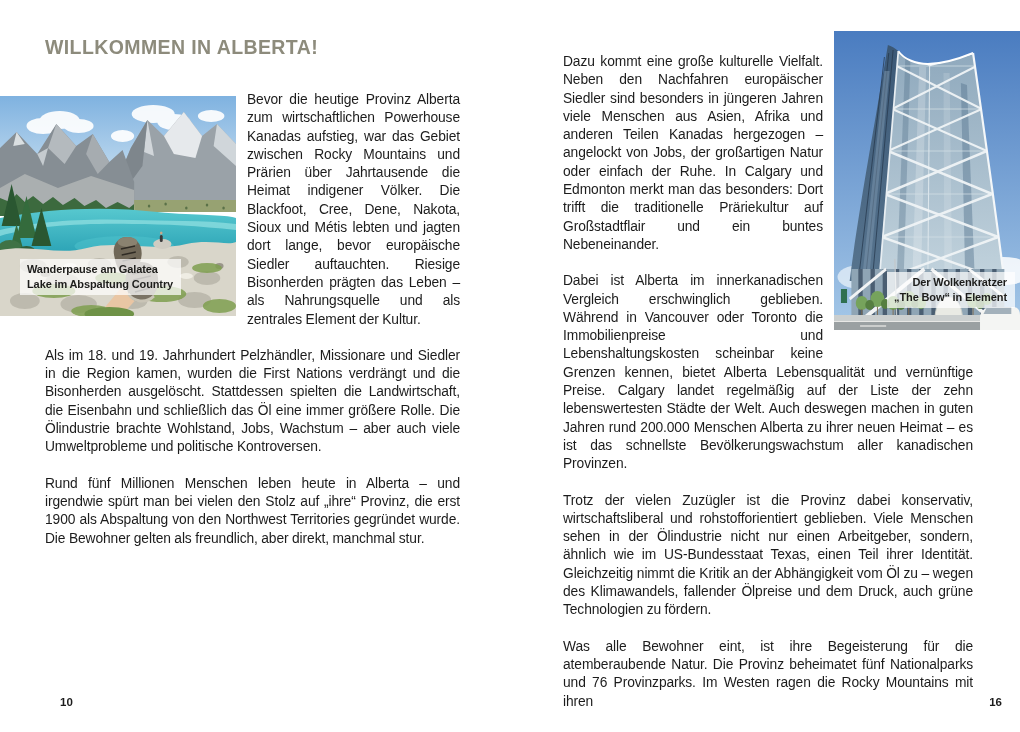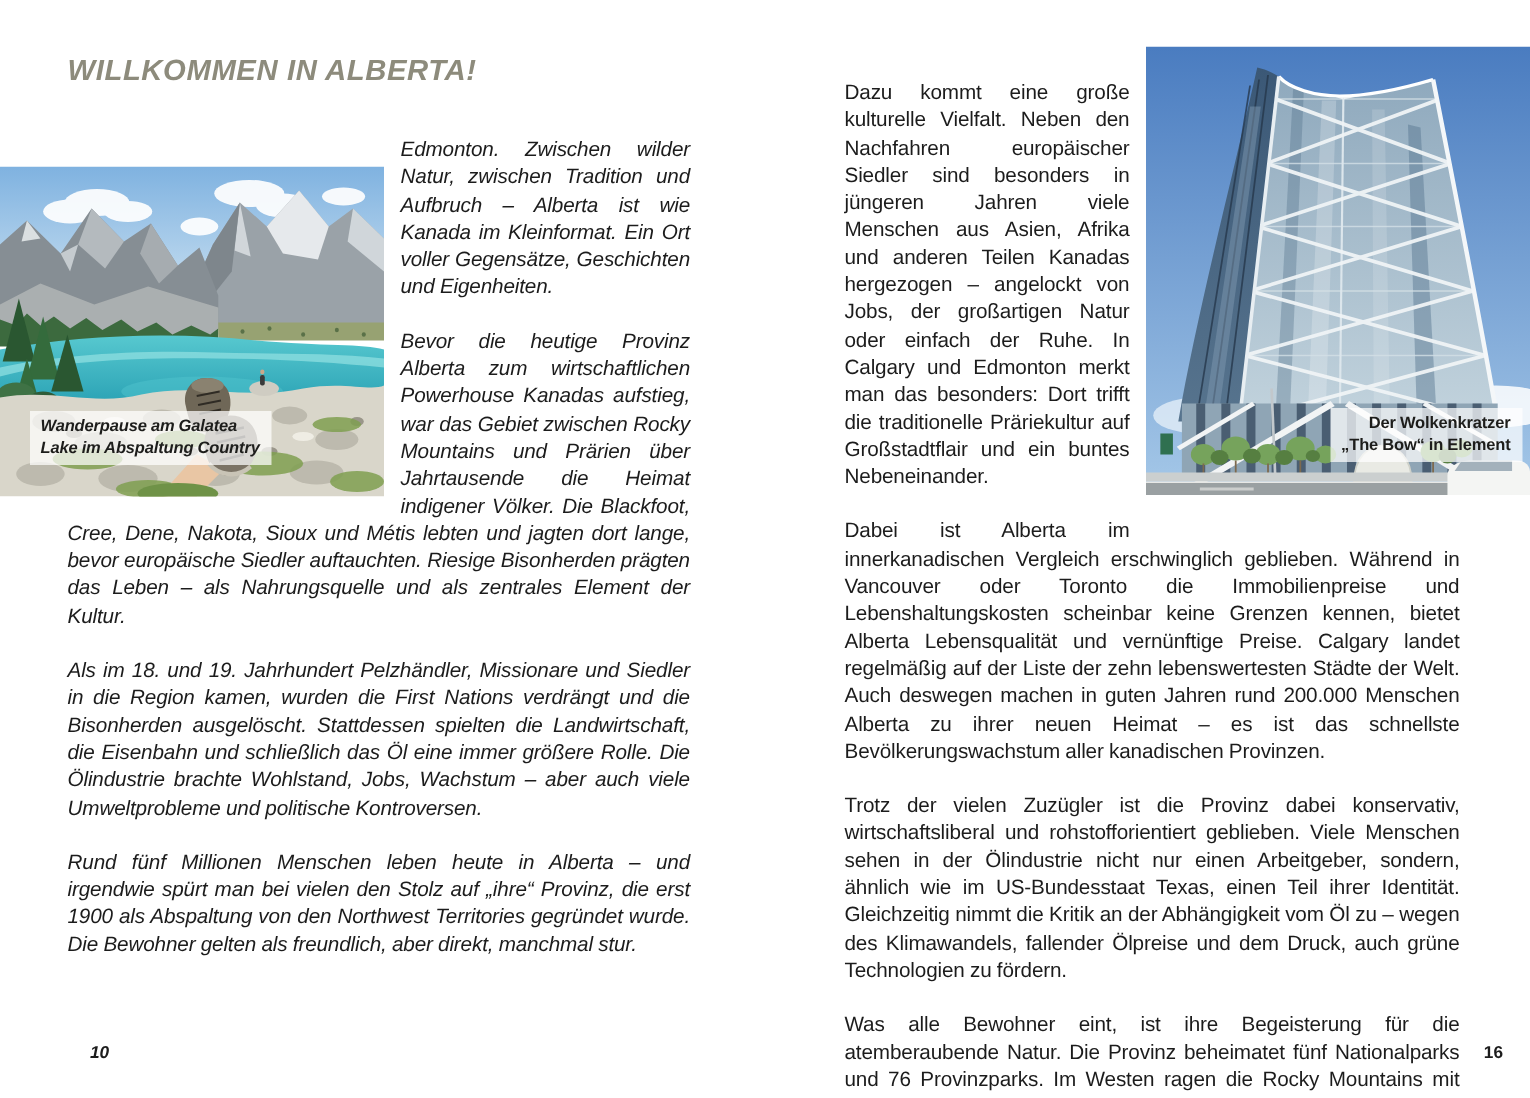--- a/index.html
+++ b/index.html
@@ -2,38 +2,38 @@
 <html lang="de"><head>
 <meta charset="utf-8">
 <style>
   html,body { margin:0; padding:0; }
   body {
     width:1020px; height:732px; background:#ffffff; overflow:hidden;
     font-family:"Liberation Sans","DejaVu Sans",sans-serif; color:#1c1c1c;
   }
   .spread { display:flex; width:1020px; height:732px; background:#fff; }
   .page { width:510px; height:732px; position:relative; box-sizing:border-box; }
-  .page-left  { padding:36px 50px 0 45px;font-style:italic; }
+  .page-left  { padding:36px 50px 0 45px; }
   .page-right { padding:35px 47px 0 53px; }
 
   .title {
     font-size:19.5px; font-weight:700; letter-spacing:.4px;
     margin:0 0 32px 0; color:#8d8b7c;
   }
   .body-par {
     font-size:13.8px; line-height:18.3px; text-align:justify;
     letter-spacing:-0.1px; word-spacing:-0.2px;
     margin:0 0 18px 0; hyphens:auto; -webkit-hyphens:auto;
   }
   .float-photo-left {
-    float:left; width:256px; height:220px;
-    margin:20px 11px 14px -45px; position:relative;
+    float:left; width:236px; height:220px;
+    margin:5px 11px 14px -45px; position:relative;
   }
   .float-photo-right {
-    float:right; width:256px; height:299px;
+    float:right; width:186px; height:299px;
     margin:-4px -47px 16px 11px; position:relative;
   }
   svg.photo { display:block; width:100%; height:100%; }
   .caption {
     position:absolute; font-size:11px; line-height:14.5px; font-weight:700;
     color:#1d1d1b; background:rgba(255,255,255,.72); padding:3px 8px 4px 7px;
     white-space:nowrap;
   }
   .caption-left  { left:20px; bottom:21px; text-align:left; }
   .caption-right { right:5px; bottom:22px; text-align:right; }
@@ -157,21 +157,20 @@
           </g>
           <path d="M155,198 C162,206 176,208 186,200" stroke="#c9c4b6" stroke-width="3" fill="none"></path>
           <ellipse cx="132" cy="218" rx="30" ry="7" fill="#6f9247"></ellipse>
         </svg>
         <span class="caption caption-left">
           <span>Wanderpause am Galatea</span>
           <span>Lake im Abspaltung Country</span>
         </span>
       </span>
 
-      <span>Edmonton. Zwischen wilder Natur, zwischen Tradition und Aufbruch – Alberta ist wie Kanada im Kleinformat. Ein Ort voller Gegensätze, Geschichten und Eigenheiten.</span>
     </p>
 
     <p class="body-par">Bevor die heutige Provinz Alberta zum wirtschaftlichen Powerhouse Kanadas aufstieg, war das Gebiet zwischen Rocky Mountains und Prärien über Jahrtausende die Heimat indigener Völker. Die Blackfoot, Cree, Dene, Nakota, Sioux und Métis lebten und jagten dort lange, bevor europäische Siedler auftauchten. Riesige Bisonherden prägten das Leben – als Nahrungsquelle und als zentrales Element der Kultur.</p>
     <p class="body-par">Als im 18. und 19. Jahrhundert Pelzhändler, Missionare und Siedler in die Region kamen, wurden die First Nations verdrängt und die Bisonherden ausgelöscht. Stattdessen spielten die Landwirtschaft, die Eisenbahn und schließlich das Öl eine immer größere Rolle. Die Ölindustrie brachte Wohlstand, Jobs, Wachstum – aber auch viele Umweltprobleme und politische Kontroversen.</p>
     <p class="body-par">Rund fünf Millionen Menschen leben heute in Alberta – und irgendwie spürt man bei vielen den Stolz auf „ihre“ Provinz, die erst 1900 als Abspaltung von den Northwest Territories gegründet wurde. Die Bewohner gelten als freundlich, aber direkt, manchmal stur.</p>
 
     <div class="pagenum pagenum-left">10</div>
   </section>
 
   <section class="page page-right">

